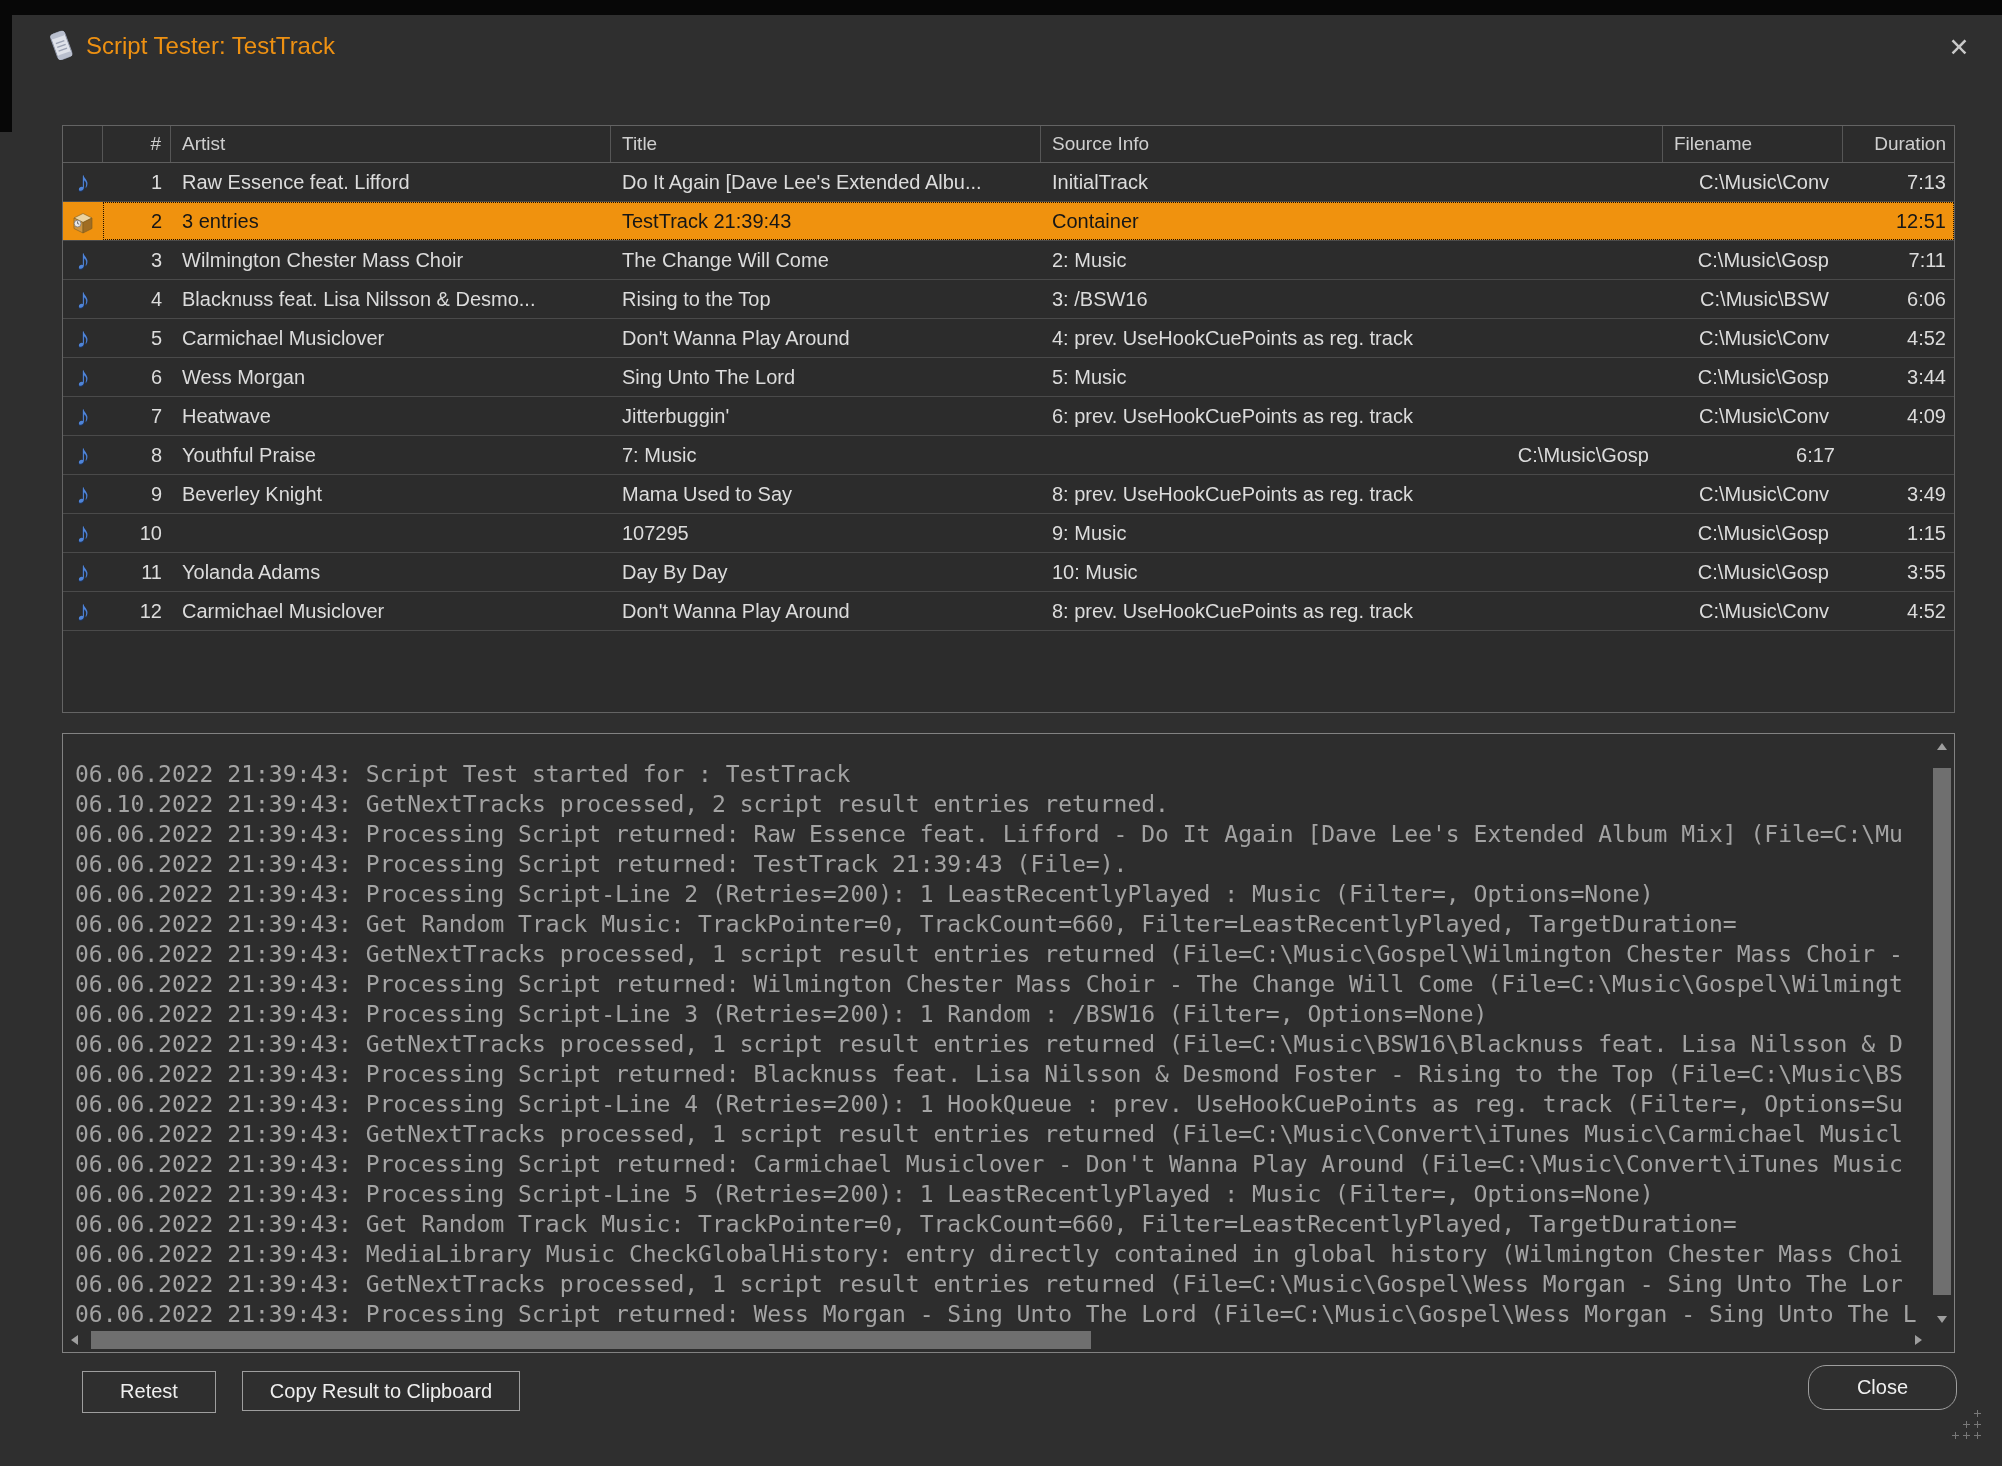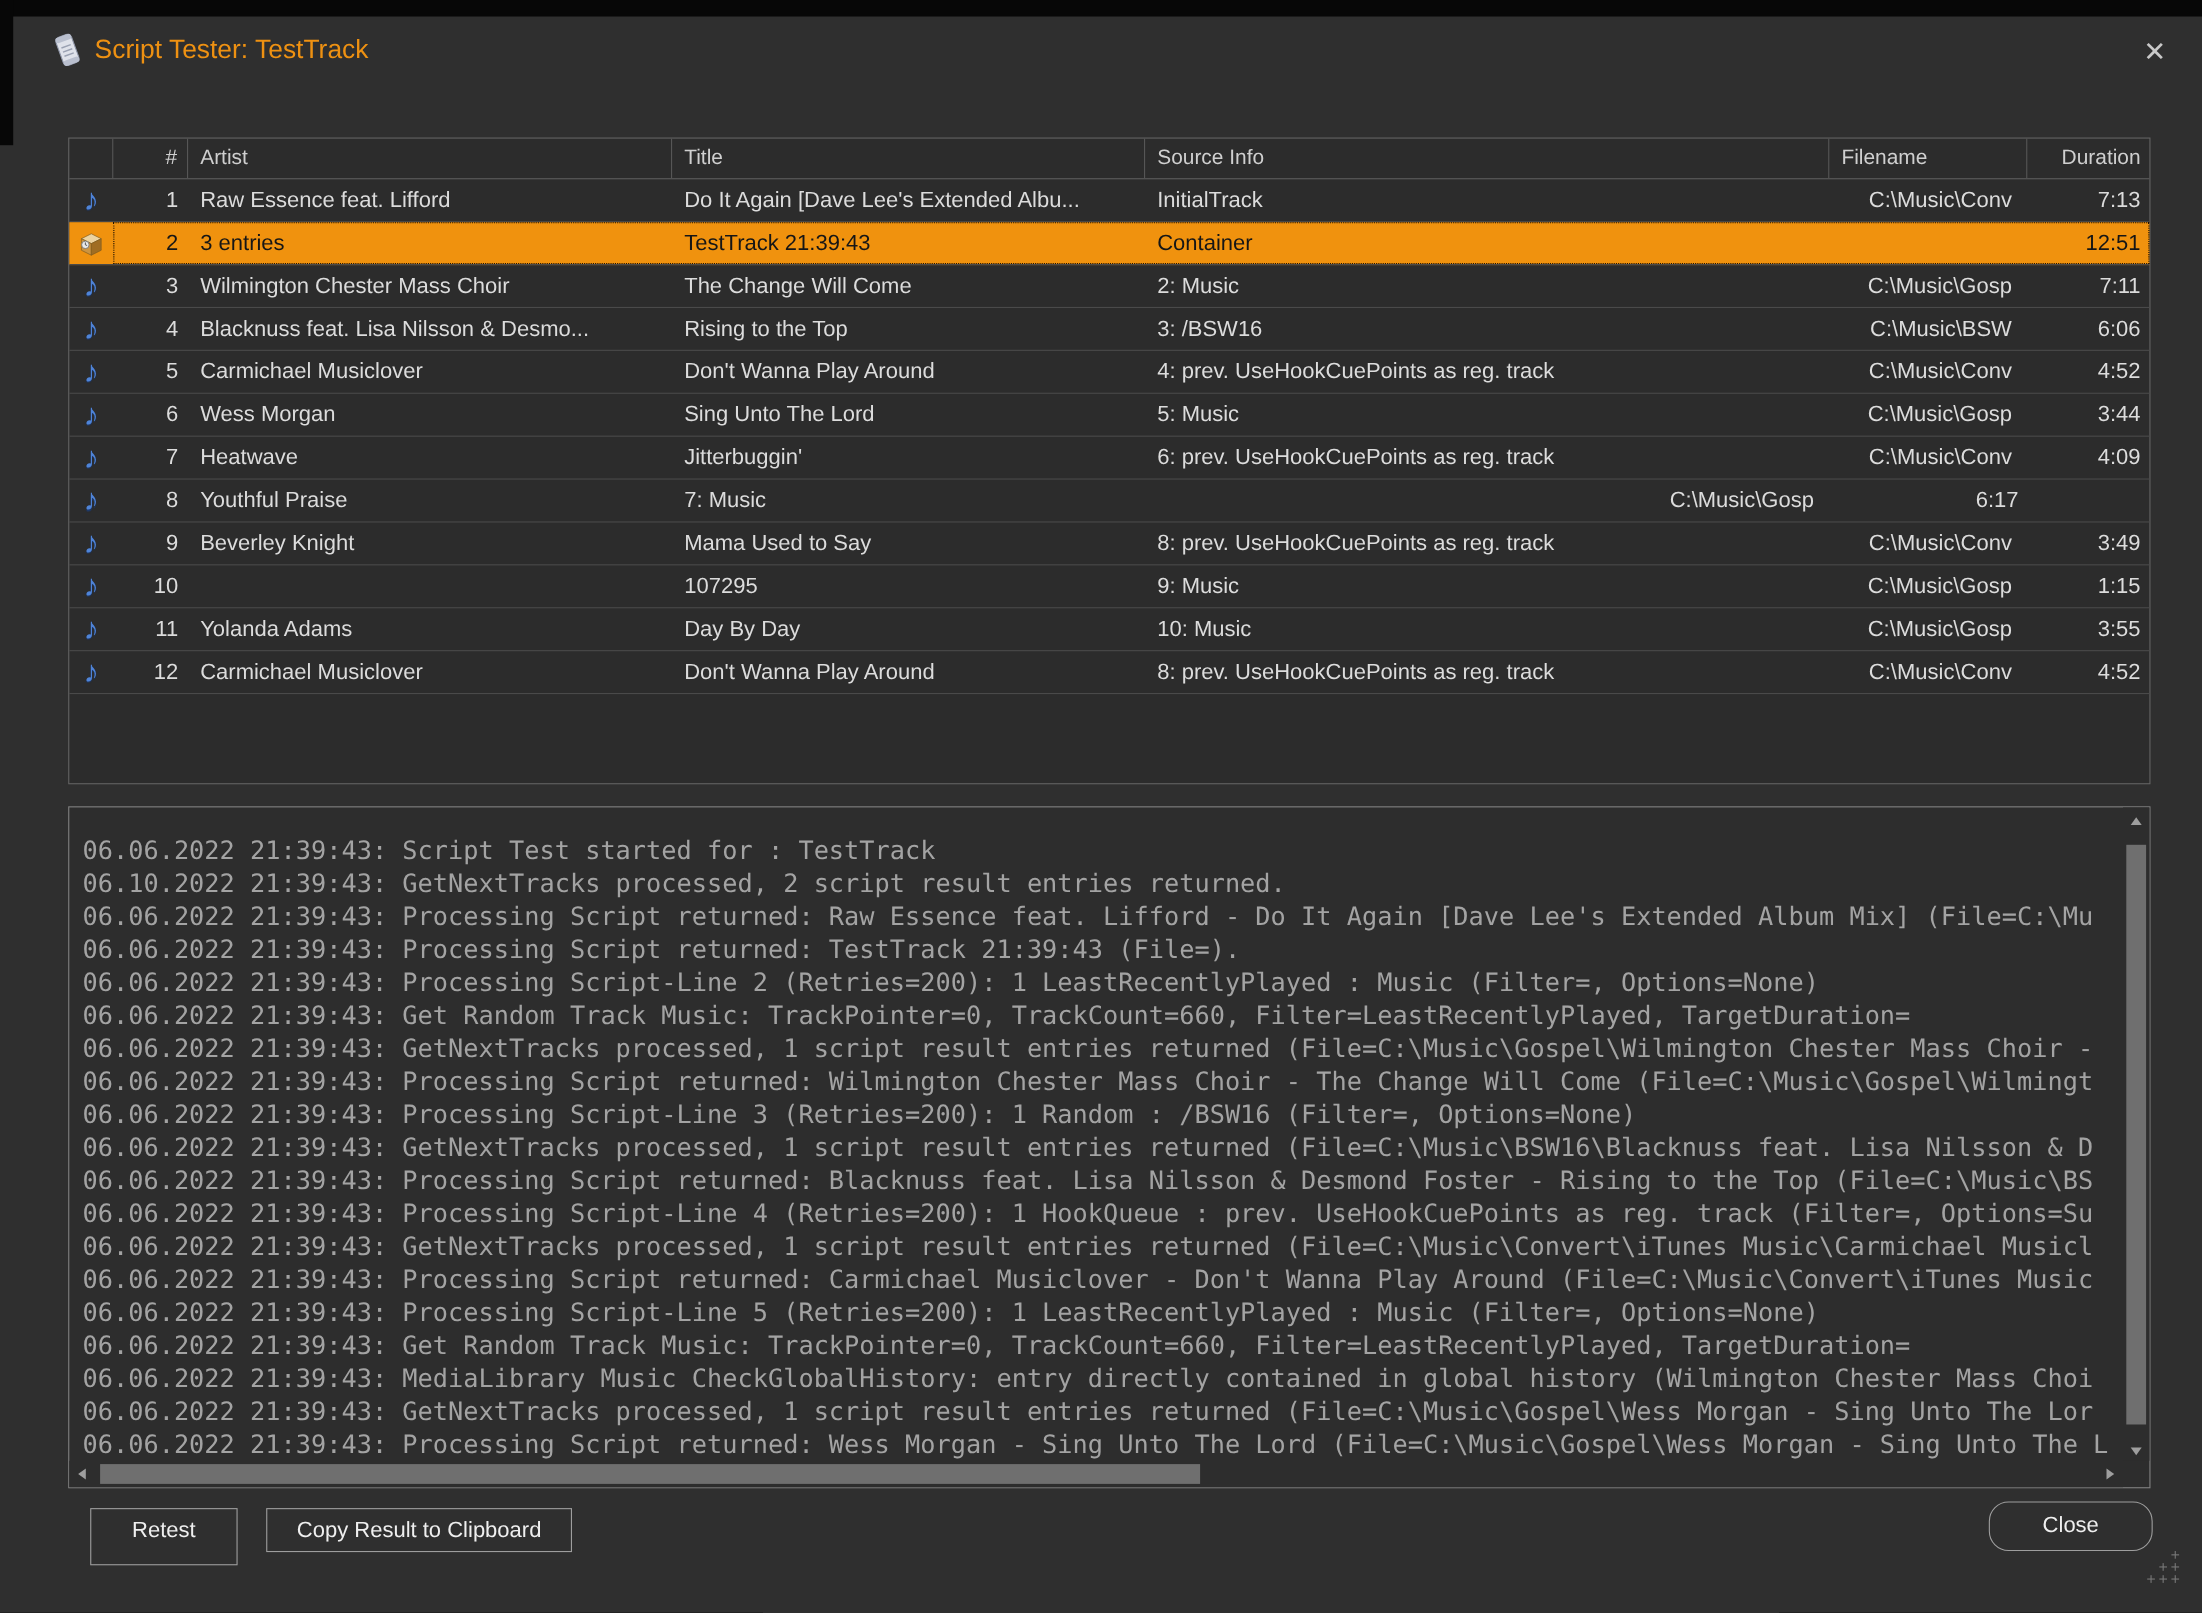--- a/index.html
+++ b/index.html
@@ -60,21 +60,21 @@
             border-top:7px solid #9e9e9e;}
   .tri-left{left:8px;top:7px;border-top:5px solid transparent;border-bottom:5px solid transparent;
             border-right:7px solid #9e9e9e;}
   .tri-right{right:8px;top:7px;border-top:5px solid transparent;border-bottom:5px solid transparent;
              border-left:7px solid #9e9e9e;}
 
   
   .btn{position:absolute;background:#2f2f2f;border:1px solid #9e9e9e;color:#efefef;
        font-size:20px;font-family:"Liberation Sans",sans-serif;text-align:center;cursor:default;
        box-sizing:border-box;}
-  #btn-retest{left:82px;top:1371px;width:134px;height:52px;line-height:38px;}
+  #btn-retest{left:82px;top:1371px;width:134px;height:42px;line-height:38px;}
   #btn-copy{left:242px;top:1371px;width:278px;height:40px;line-height:38px;}
   #btn-close{left:1808px;top:1365px;width:149px;height:45px;line-height:43px;border-radius:18px;}
 
   
   .grip{position:absolute;right:14px;bottom:22px;width:36px;height:34px;}
   .plus{position:absolute;width:7px;height:7px;}
   .plus::before{content:"";position:absolute;left:3px;top:0;width:1px;height:7px;background:#787878;}
   .plus::after{content:"";position:absolute;left:0;top:3px;width:7px;height:1px;background:#787878;}
 </style>
 </head>

